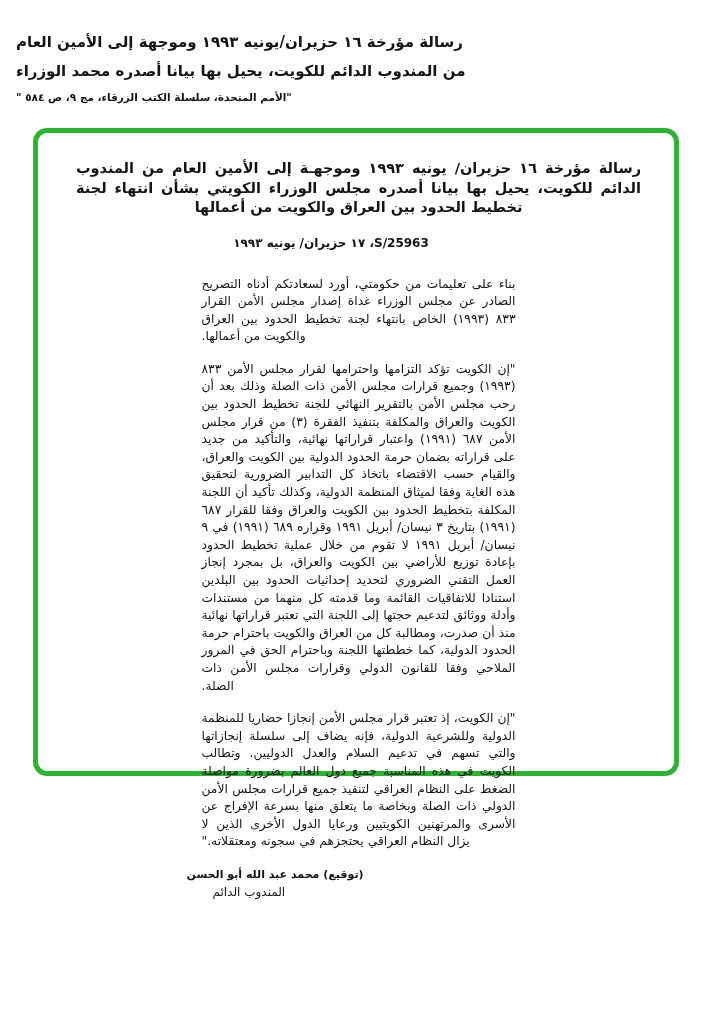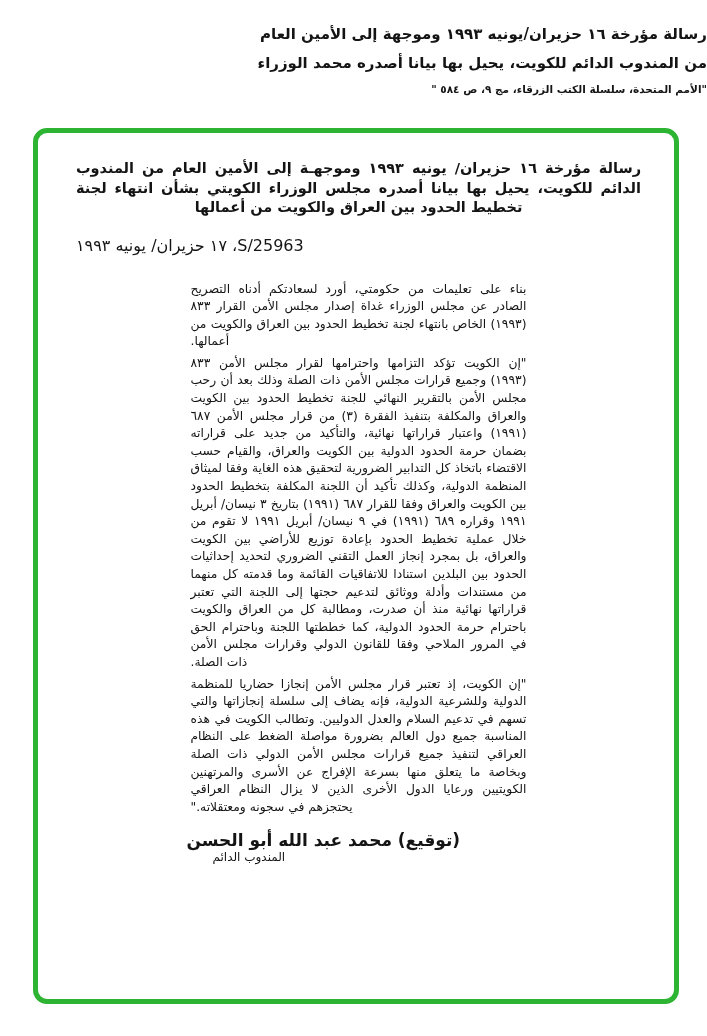--- a/index.html
+++ b/index.html
@@ -9,81 +9,82 @@
     font-family: "DejaVu Sans", sans-serif;
     color: #141414;
     position: relative;
     overflow: hidden;
   }
   .page { width: 707px; height: 1036px; position: relative; }
 
   
   .top-header {
     direction: rtl;
-    text-align: right;
-    padding-top: 20px;
+    text-align: left;
+    padding-top: 28px;
+    margin-left: 16px;
   }
   .top-header .hline {
     font-weight: bold;
     font-size: 15px;
     line-height: 29px;
   }
   .top-header .source-note {
     font-weight: bold;
     font-size: 10.5px;
     line-height: 16px;
     margin-top: 3px;
   }
 
   
   .green-box {
     position: absolute;
     left: 33px; top: 128px;
-    width: 646px; height: 876px;
+    width: 646px; height: 648px;
     box-sizing: border-box;
     border: 5px solid #2db432;
     border-radius: 14px;
     background: #ffffff;
   }
   .box-content {
     direction: rtl;
     padding: 26px 33px 0 38px;
   }
 
   .doc-title {
     font-weight: bold;
     font-size: 14.5px;
     line-height: 19.5px;
     text-align: justify;
     text-align-last: center;
   }
 
   .symbol-line {
     direction: rtl;
-    text-align: left;
-    font-weight: normal;
-    font-size: 16px;
+    text-align: center;
+    font-weight: bold;
+    font-size: 12px;
     margin: 18px 55px 0 0;
   }
 
   .body-col {
     width: 344px;
     margin: 26px auto 0 auto;
     direction: rtl;
     font-size: 12.3px;
     line-height: 17.6px;
     text-align: justify;
     text-align-last: left;
   }
-  .body-col p { margin: 4px; }
+  .body-col p { margin: 15px; }
 
   .signature { margin-top: 15px; direction: rtl; }
   .sig-name {
     font-weight: bold;
-    font-size: 17px;
+    font-size: 11px;
     line-height: 18px;
     text-align: center;
   }
   .sig-title {
     font-size: 12px;
     line-height: 17px;
     text-align: center;
     padding-left: 26px;
   }
 </style>

